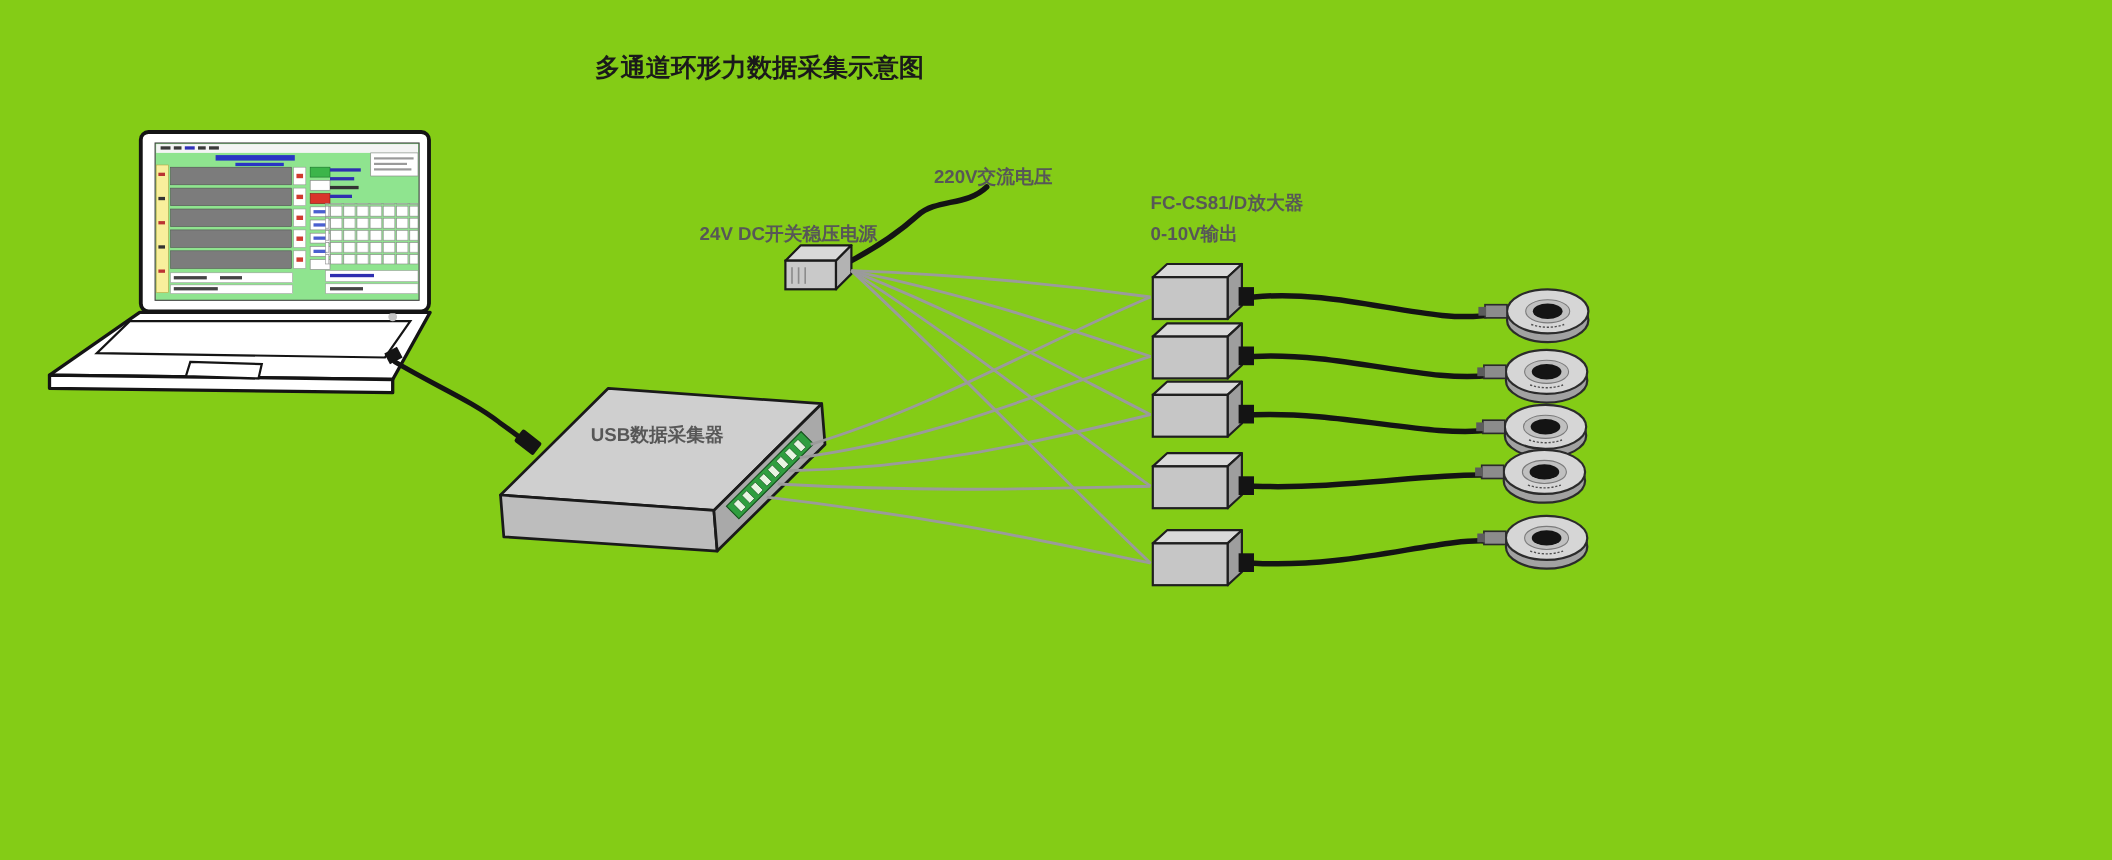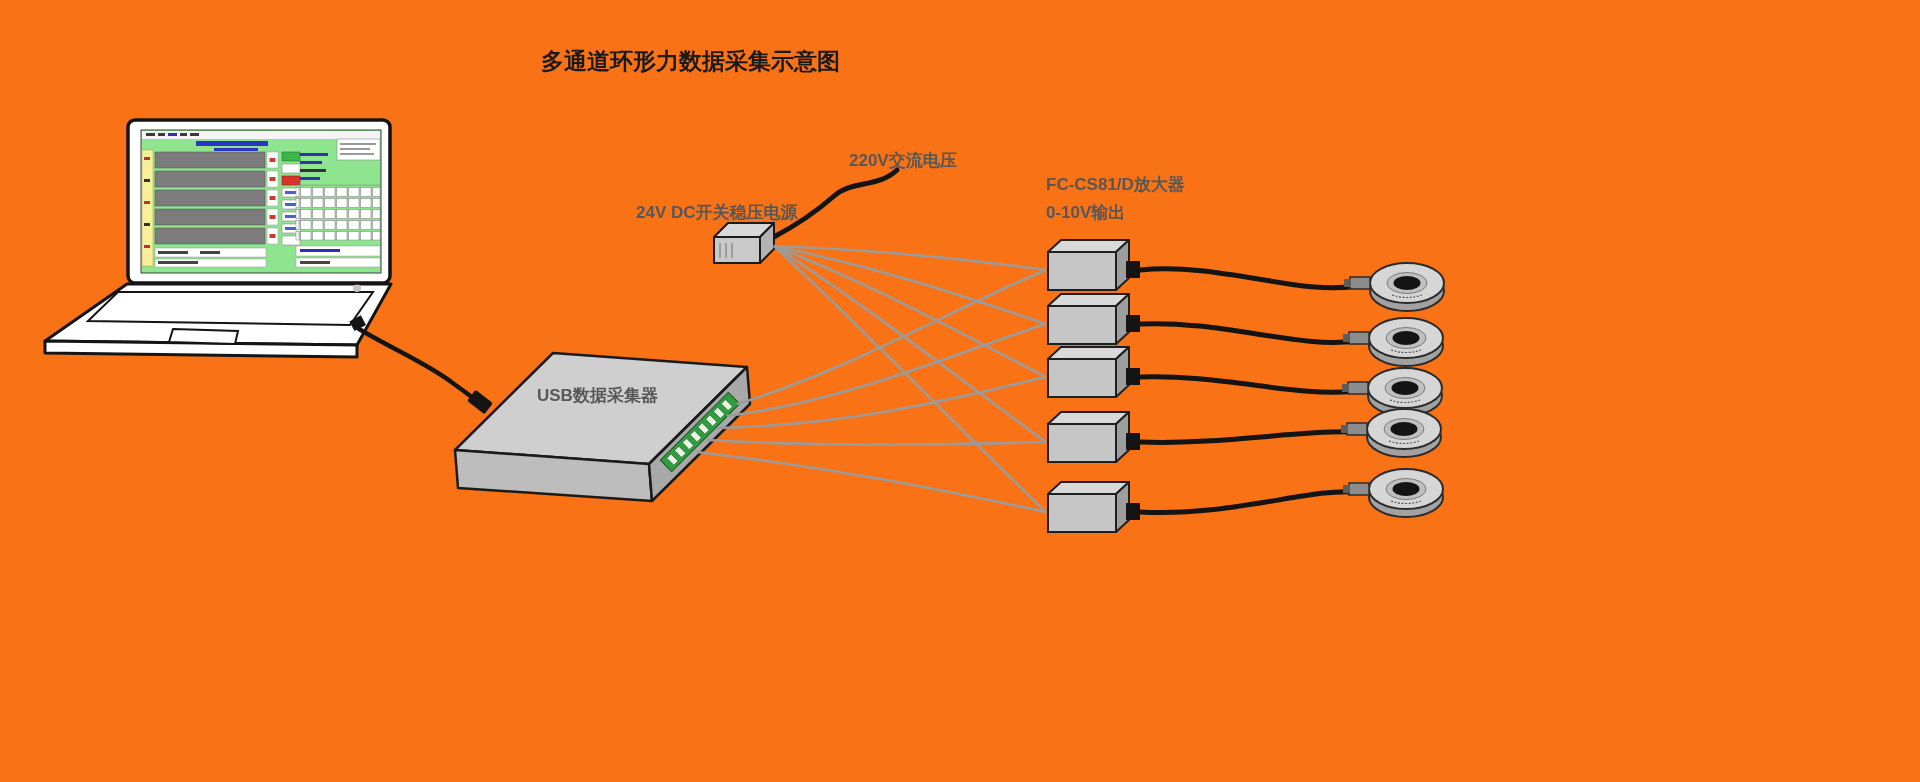--- a/index.html
+++ b/index.html
@@ -1,20 +1,20 @@
 <!DOCTYPE html>
 <html><head>
 <meta charset="utf-8">
 <style>
   html, body { margin: 0; padding: 0; background: #ffffff; }
   .canvas {
     position: relative;
     width: 1920px;
     height: 782px;
-    background: #f97316;
+    background: #84cc16;
     overflow: hidden;
     font-family: "Liberation Sans", "DejaVu Sans", sans-serif;
   }
   svg { display: block; }
   text { font-family: "Liberation Sans", "DejaVu Sans", sans-serif; }
   .title-text { font-size: 23px; font-weight: bold; }
   .lbl { font-size: 17px; font-weight: bold; }
 </style>
 </head>
 <body>

